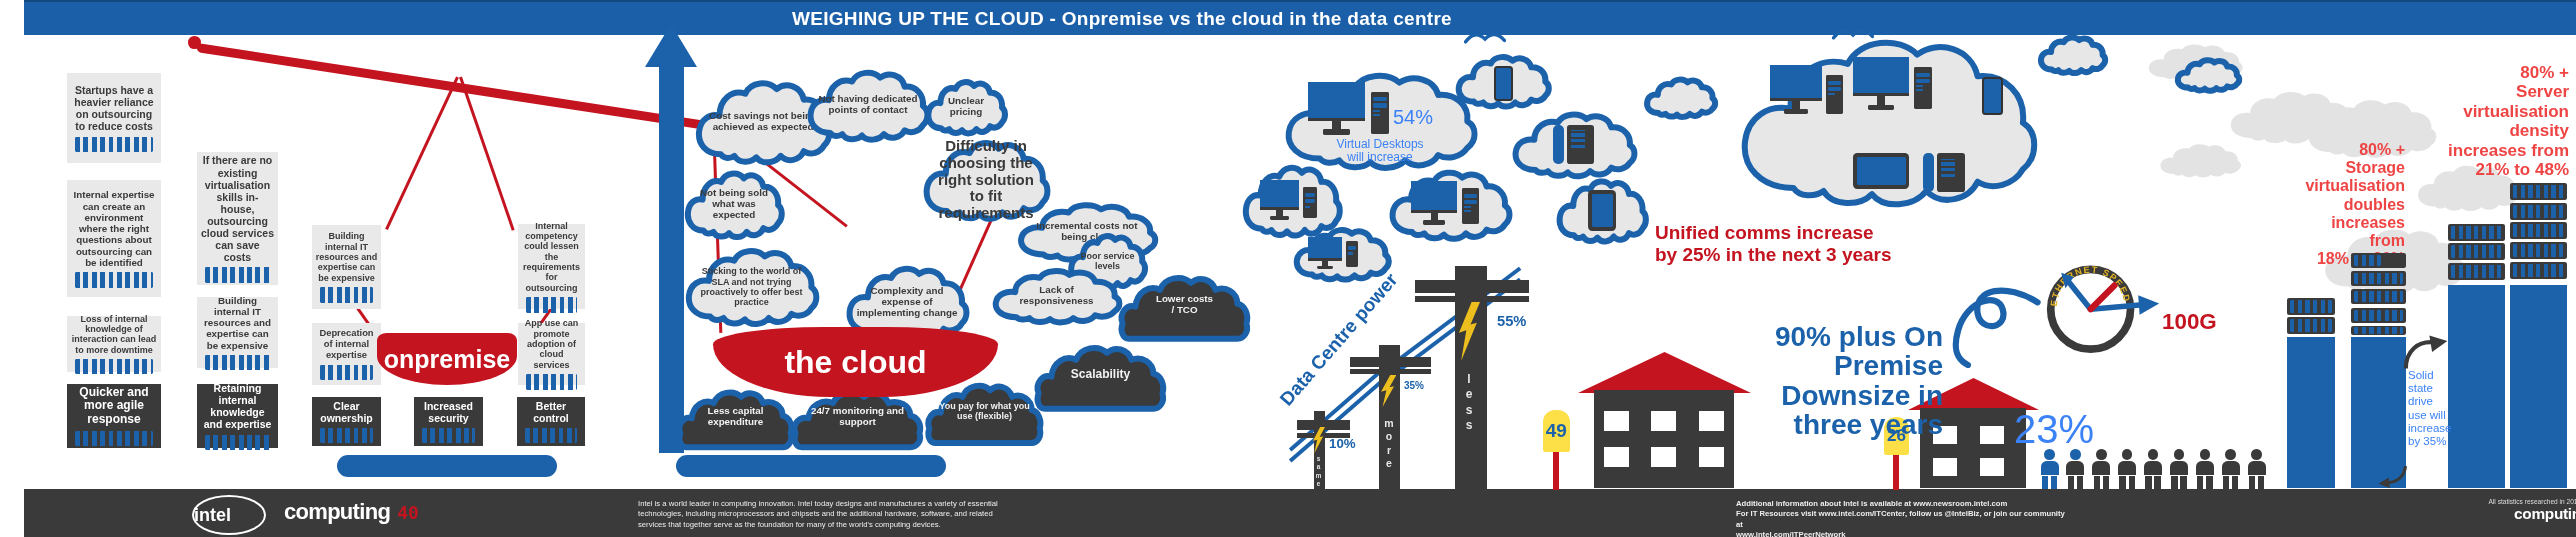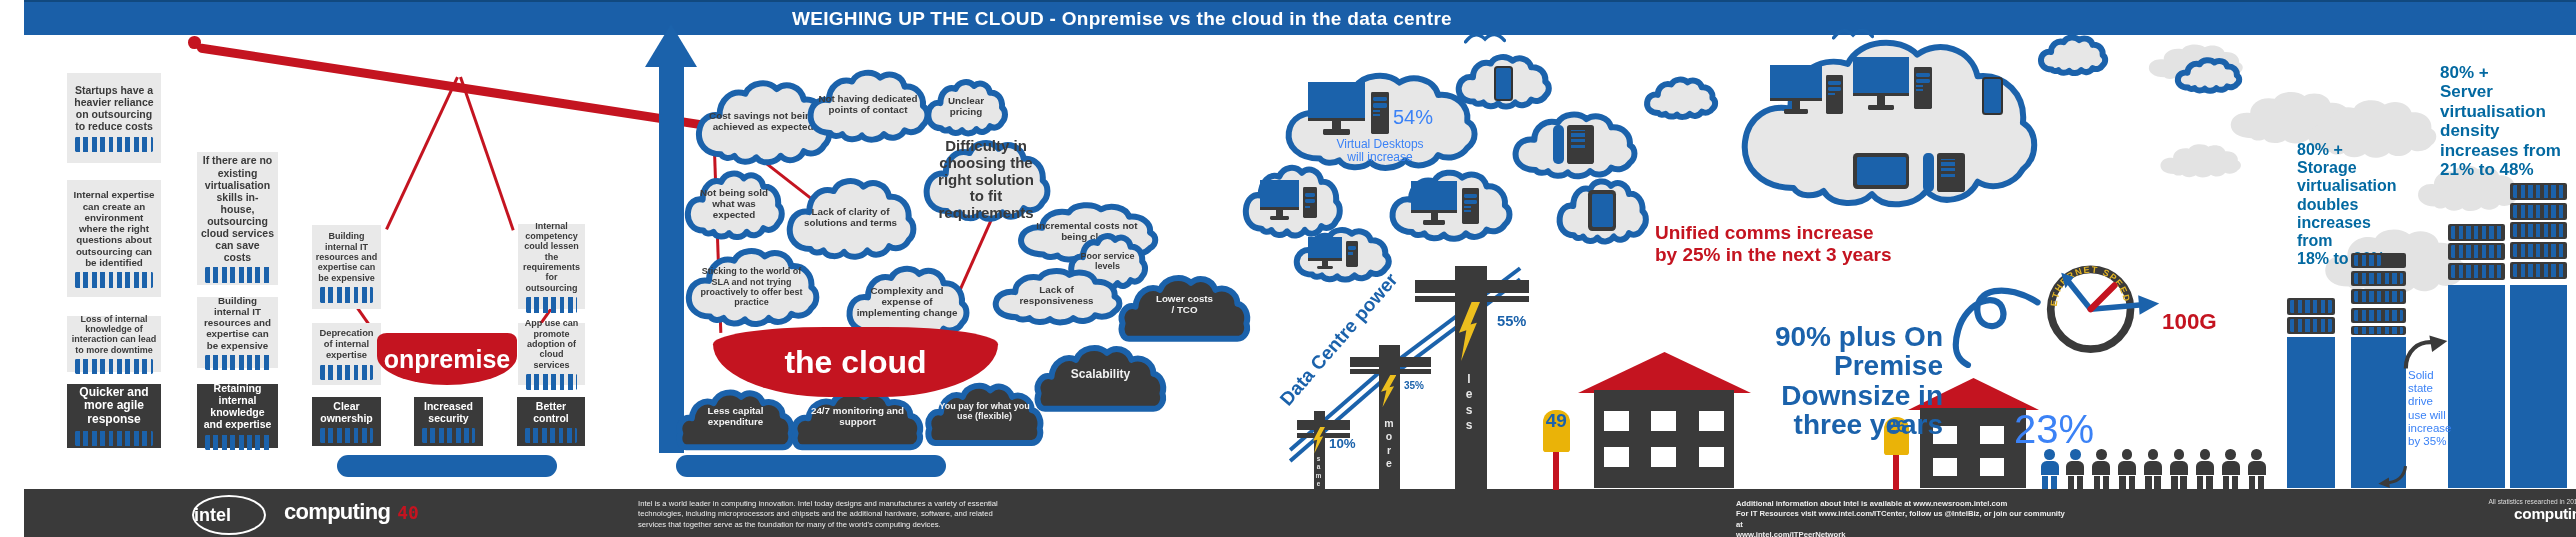--- a/index.html
+++ b/index.html
@@ -49,40 +49,40 @@
   
   .pole,.arm{position:absolute;background:#3a3a3a;z-index:2;}
   .bolt{position:absolute;background:#ecbe1e;z-index:3;clip-path:polygon(60% 0,100% 0,55% 38%,85% 35%,10% 100%,35% 48%,0 52%);}
   .vlabel{position:absolute;color:#e8e8e8;font-weight:bold;writing-mode:vertical-rl;text-orientation:upright;z-index:3;letter-spacing:1.4px;}
   .pct{position:absolute;color:#1b62ab;font-weight:bold;z-index:3;}
   .pline{position:absolute;height:3.5px;background:#1b62ab;transform-origin:0 50%;z-index:1;}
   
   .roof{position:absolute;background:#c41420;clip-path:polygon(50% 0,100% 100%,0 100%);}
   .hbody{position:absolute;background:#3a3a3a;}
   .win{position:absolute;background:#fff;}
-  .mailbox{position:absolute;background:#eab308;border-radius:12px 12px 2.8px 2.8px;color:#1b62ab;font-weight:bold;
-           display:flex;align-items:flex-start;justify-content:center;}
+  .mailbox{position:absolute;background:#fde047;border-radius:12px 12px 2.8px 2.8px;color:#1b62ab;font-weight:bold;
+           display:flex;align-items:center;justify-content:center;}
   .mpost{position:absolute;background:#c41420;}
   
   .person{width:21px;flex:0 0 auto;}
   .person .ph{width:10.5px;height:10.5px;border-radius:50%;margin:0 auto;}
   .person .pb{width:18px;height:14px;border-radius:5.6px 5.6px 0 0;margin:1.4px auto 0;}
   .person .pl{display:flex;gap:2.8px;justify-content:center;margin-top:0.7px;}
   .person .pl div{width:6.3px;height:13.3px;}
   .person.dk .ph,.person.dk .pb,.person.dk .pl div{background:#3a3a3a;}
   .person.bl .ph,.person.bl .pb,.person.bl .pl div{background:#1b62ab;}
   .person.hb .ph{background:#1b62ab;}
   .person.hb .pb,.person.hb .pl div{background:#3a3a3a;}
   
   .rack{position:absolute;background:#3a3a3a;border-radius:2.1px;}
   .rack .slots{position:absolute;left:6%;top:14%;bottom:14%;width:88%;
                background:repeating-linear-gradient(90deg,#1b62ab 0 4.2px,transparent 4.2px 7.7px);border-radius:1.4px;}
   .rack .slots.half{width:48%;}
   .bluecol{position:absolute;background:#1b62ab;}
-  .redtext{position:absolute;color:#0369a1;font-weight:bold;line-height:1.14;}
+  .redtext{position:absolute;color:#ef4444;font-weight:bold;text-align:right;line-height:1.14;}
   .bluetext{color:#1b62ab;font-weight:bold;}
   .darktext{color:#3b82f6;font-weight:normal;}
 </style>
 </head>
 <body>
 
 <div id="canvas">
 
   <div class="abs" id="header"></div>
   <div class="abs" id="title">WEIGHING UP THE CLOUD - Onpremise vs the cloud in the data centre</div>
@@ -210,26 +210,20 @@
       <svg viewBox="0 0 200 120" preserveAspectRatio="none">
         <path d="M38 98 C16 98 4 84 6 68 C8 52 22 44 36 47 C36 26 54 12 74 18 C82 2 108 0 120 12 C134 2 156 8 160 26 C178 24 192 38 190 56 C200 62 200 78 190 86 C184 96 170 100 160 94 C154 106 136 110 126 100 C118 110 98 112 90 102 C82 110 64 110 58 100 C52 104 42 104 38 98 Z"></path>
       </svg>
       <div class="ct">Unclear pricing</div>
     </div>
   <div class="cloud" style="left:661px;top:171px;width:98px;height:73px;z-index:3">
       <svg viewBox="0 0 200 120" preserveAspectRatio="none">
         <path d="M38 98 C16 98 4 84 6 68 C8 52 22 44 36 47 C36 26 54 12 74 18 C82 2 108 0 120 12 C134 2 156 8 160 26 C178 24 192 38 190 56 C200 62 200 78 190 86 C184 96 170 100 160 94 C154 106 136 110 126 100 C118 110 98 112 90 102 C82 110 64 110 58 100 C52 104 42 104 38 98 Z"></path>
       </svg>
       <div class="ct">Not being sold what was expected</div>
-    </div>
-  <div class="cloud" style="left:762px;top:178px;width:129px;height:87px;z-index:3">
-      <svg viewBox="0 0 200 120" preserveAspectRatio="none">
-        <path d="M38 98 C16 98 4 84 6 68 C8 52 22 44 36 47 C36 26 54 12 74 18 C82 2 108 0 120 12 C134 2 156 8 160 26 C178 24 192 38 190 56 C200 62 200 78 190 86 C184 96 170 100 160 94 C154 106 136 110 126 100 C118 110 98 112 90 102 C82 110 64 110 58 100 C52 104 42 104 38 98 Z"></path>
-      </svg>
-      <div class="ct">Lack of clarity of solutions and terms</div>
     </div>
   <div class="cloud" style="left:899px;top:140px;width:126px;height:87px;z-index:3">
       <svg viewBox="0 0 200 120" preserveAspectRatio="none">
         <path d="M38 98 C16 98 4 84 6 68 C8 52 22 44 36 47 C36 26 54 12 74 18 C82 2 108 0 120 12 C134 2 156 8 160 26 C178 24 192 38 190 56 C200 62 200 78 190 86 C184 96 170 100 160 94 C154 106 136 110 126 100 C118 110 98 112 90 102 C82 110 64 110 58 100 C52 104 42 104 38 98 Z"></path>
       </svg>
       <div class="ct" style="font-size:15px">Difficulty in choosing the right solution to fit requirements</div>
     </div>
   <div class="cloud" style="left:993px;top:203px;width:140px;height:63px;z-index:3">
       <svg viewBox="0 0 200 120" preserveAspectRatio="none">
         <path d="M38 98 C16 98 4 84 6 68 C8 52 22 44 36 47 C36 26 54 12 74 18 C82 2 108 0 120 12 C134 2 156 8 160 26 C178 24 192 38 190 56 C200 62 200 78 190 86 C184 96 170 100 160 94 C154 106 136 110 126 100 C118 110 98 112 90 102 C82 110 64 110 58 100 C52 104 42 104 38 98 Z"></path>

